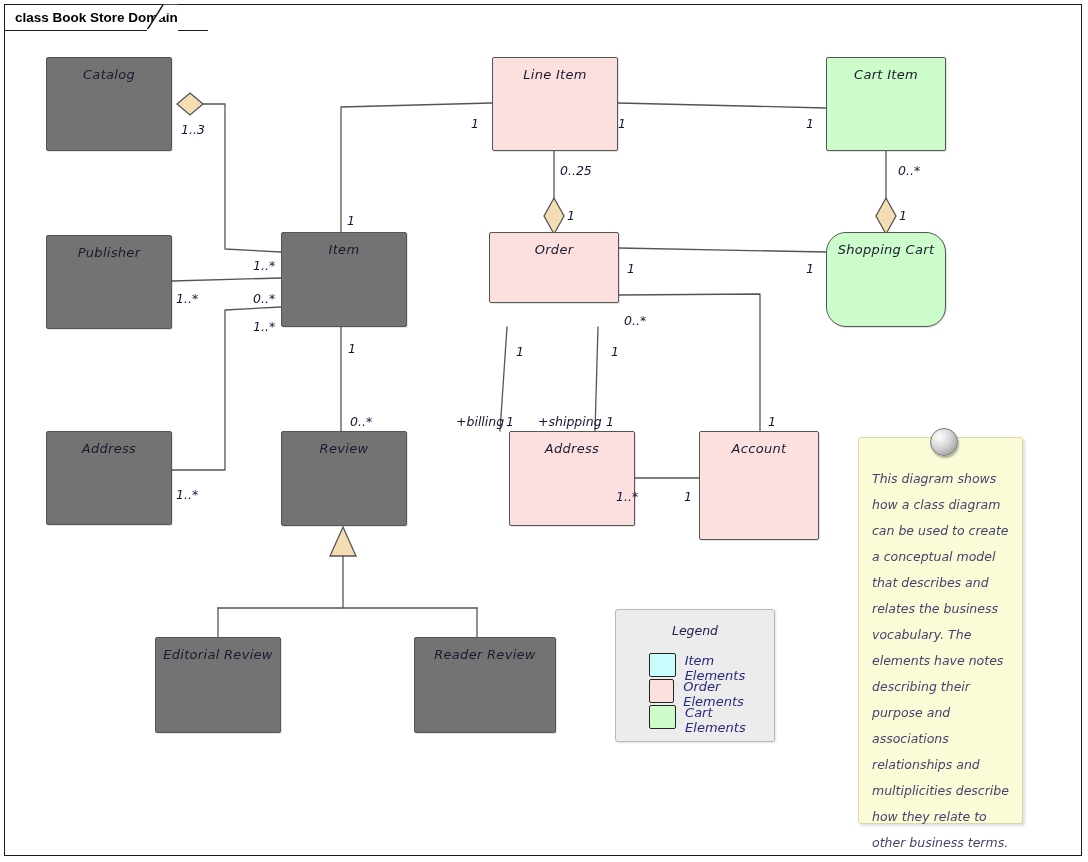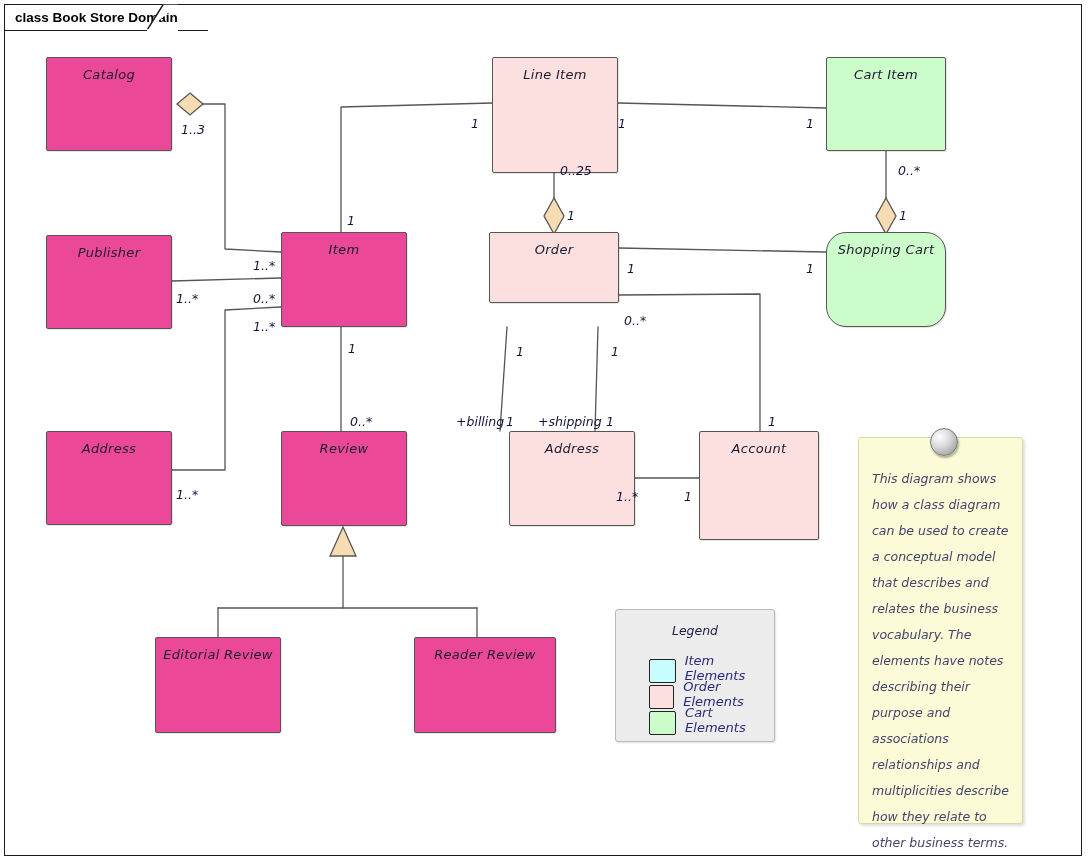--- a/index.html
+++ b/index.html
@@ -17,36 +17,36 @@
 
   
   #links{position:absolute;left:0;top:0;width:1088px;height:862px;}
 
   
   .node{position:absolute;box-sizing:border-box;border:1.3px solid #555;
         display:flex;align-items:flex-start;justify-content:center;
         font-family:"DejaVu Sans",sans-serif;font-style:italic;font-size:13px;color:#1b1b2f;
         padding-top:9px;border-radius:2px;
         box-shadow:1px 1px 0 rgba(0,0,0,.10);}
-  .node.item{background:#ec4899;}
+  .node.item{background:#737373;}
   .node.order{background:#fce0e0;}
   .node.cart{background:#ccfcc9;}
   .node span{letter-spacing:.3px;}
 
   
   .mult{position:absolute;font-family:"DejaVu Sans",sans-serif;font-style:italic;
         font-size:12.5px;color:#15153a;white-space:nowrap;}
 
   
   .legend{position:absolute;left:615px;top:609px;width:158px;height:131px;
           background:#ececec;border:1px solid #b9b9b9;border-radius:3px;
           box-shadow:1px 1px 2px rgba(0,0,0,.12);}
   .legend-title{position:absolute;top:13px;left:0;width:100%;text-align:center;
                 font-family:"DejaVu Sans",sans-serif;font-style:italic;font-size:12.5px;color:#22224d;}
-  .legend-row{position:absolute;left:13px;display:flex;align-items:flex-end;gap:9px;padding-left:20px;}
+  .legend-row{position:absolute;left:13px;display:flex;align-items:flex-start;gap:9px;padding-left:20px;}
   .legend-sw{width:26px;height:22px;border:1.4px solid #222;border-radius:2px;}
   .legend-lbl{font-family:"DejaVu Sans",sans-serif;font-style:italic;font-size:13px;color:#2a2a7a;}
 
   
   .note{position:absolute;left:858px;top:437px;width:163px;height:385px;
         background:#fbfbd8;border:1px solid #d9d9a8;border-radius:3px;
         box-shadow:2px 2px 3px rgba(0,0,0,.13);}
   .note-text{position:absolute;left:13px;top:28px;width:140px;
              font-family:"DejaVu Sans",sans-serif;font-style:italic;font-size:12.5px;
              line-height:26px;color:#44446b;}
@@ -111,21 +111,21 @@
     <polygon points="554,198 564,216 554,234 544,216" fill="#f5dcb2" stroke="#555" stroke-width="1.3"></polygon>
     <polygon points="886,198 896,216 886,234 876,216" fill="#f5dcb2" stroke="#555" stroke-width="1.3"></polygon>
 
     <polygon points="343,527 356,556 330,556" fill="#f5dcb2" stroke="#555" stroke-width="1.3"></polygon>
   </svg>
 
   <div id="nodes">
       <div class="node item" style="left: 46px; top: 57px; width: 126px; height: 94px;">
         <span>Catalog</span>
       </div>
-      <div class="node order" style="left: 492px; top: 57px; width: 126px; height: 116px;">
+      <div class="node order" style="left: 492px; top: 57px; width: 126px; height: 94px;">
         <span>Line Item</span>
       </div>
       <div class="node cart" style="left: 826px; top: 57px; width: 120px; height: 94px;">
         <span>Cart Item</span>
       </div>
       <div class="node item" style="left: 46px; top: 235px; width: 126px; height: 94px;">
         <span>Publisher</span>
       </div>
       <div class="node item" style="left: 281px; top: 232px; width: 126px; height: 95px;">
         <span>Item</span>

